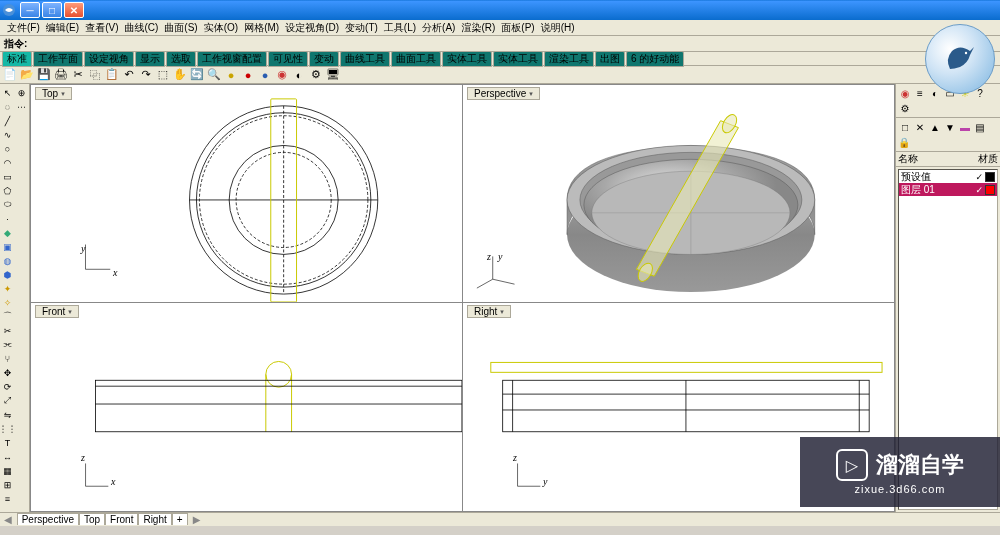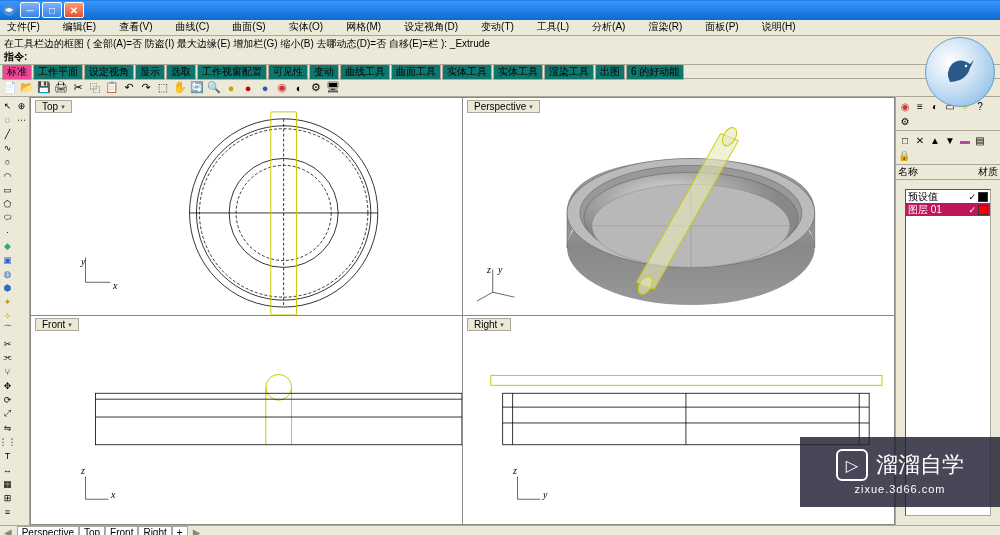--- a/index.html
+++ b/index.html
@@ -9,21 +9,21 @@
 .titlebar { height: 20px; background: linear-gradient(#0a6cce, #3d95ff 5%, #0a6cce); color: #fff; display: flex; align-items: center; padding: 0 2px; position: relative; }
 .titlebar .icon { width: 14px; height: 14px; margin-right: 4px; }
 .titlebar .title { flex: 1; font-size: 11px; font-weight: bold; }
 .win-btns { display: flex; gap: 2px; }
 .win-btn { width: 20px; height: 16px; border: 1px solid #fff; border-radius: 2px; display: flex; align-items: center; justify-content: center; font-size: 10px; font-weight: bold; color: #fff; }
 .win-btn.min { background: linear-gradient(#7eb3ff,#3b85e6); }
 .win-btn.max { background: linear-gradient(#7eb3ff,#3b85e6); }
 .win-btn.close { background: linear-gradient(#ff9b7a,#e65030); }
 
 
-.menubar { height: 16px; background: #ece9d8; display: flex; padding: 0 4px; gap: 17px; font-size: 10px; border-bottom: 1px solid #aca899; }
+.menubar { height: 16px; background: #ece9d8; display: flex; align-items: center; padding: 0 4px; gap: 0; font-size: 10px; border-bottom: 1px solid #aca899; }
 .menubar span { padding: 0 3px; cursor: default; }
 
 
 .cmd-area { background: #ece9d8; border-bottom: 1px solid #aca899; font-size: 10px; padding: 1px 4px; }
 .cmd-line { height: 13px; display: flex; align-items: center; }
 .cmd-input { flex: 1; border: none; background: transparent; font-size: 10px; outline: none; }
 
 
 .toolbar-row { background: #ece9d8; border-bottom: 1px solid #aca899; display: flex; align-items: center; height: 14px; padding: 0 2px; font-size: 10px; gap: 1px; }
 .toolbar-row .tab { padding: 0 4px; border: 1px solid #aca899; background: #0f766e; border-radius: 2px 2px 0 0; }
@@ -43,34 +43,34 @@
 .vp-label::after { content: "▾"; font-size: 7px; color: #555; }
 .axis-label { position: absolute; font-size: 10px; font-family: serif; font-style: italic; }
 
 
 .right-panel { width: 105px; background: #ece9d8; border-left: 1px solid #aca899; display: flex; flex-direction: column; position: relative; }
 .right-logo { width: 70px; height: 70px; position: absolute; top: -60px; right: 5px; border-radius: 50%; background: radial-gradient(circle at 35% 35%, #fff, #d0e4f5 40%, #7ab4e0); border: 1px solid #6a9cc8; display: flex; align-items: center; justify-content: center; z-index: 20; }
 .right-tabs { display: flex; flex-wrap: wrap; gap: 1px; padding: 2px; border-bottom: 1px solid #aca899; }
 .rtab { width: 14px; height: 14px; display: flex; align-items: center; justify-content: center; font-size: 10px; }
 .layer-head { display: flex; font-size: 10px; background: #ece9d8; border-bottom: 1px solid #aca899; padding: 0 2px; }
 .layer-head span:first-child { flex: 1; }
-.layer-list { font-size: 10px; background: #fff; flex: 1; border: 1px inset #aca899; margin: 9px; }
+.layer-list { font-size: 10px; background: #fff; flex: 1; border: 1px inset #aca899; margin: 2px; }
 .layer-row { display: flex; align-items: center; padding: 0 2px; height: 13px; gap: 2px; }
 .layer-row.sel { background: #be185d; color: #fff; }
 .swatch { width: 10px; height: 10px; border: 1px solid #333; }
 
 
 .bottom-tabs { height: 14px; background: #ece9d8; border-top: 1px solid #aca899; display: flex; align-items: center; font-size: 10px; padding: 0 4px; gap: 1px; }
 .bottom-tabs .vtab { padding: 0 4px; border: 1px solid #aca899; background: #fff; border-bottom: none; }
 
 
 .watermark { position: absolute; right: 0; bottom: 28px; width: 200px; height: 70px; background: rgba(30,30,50,0.82); color: #fff; display: flex; align-items: center; justify-content: center; flex-direction: column; z-index: 100; }
 .watermark .wm-top { display: flex; align-items: center; gap: 8px; }
 .watermark .wm-play { width: 32px; height: 32px; border: 2px solid #fff; border-radius: 6px; display: flex; align-items: center; justify-content: center; font-size: 16px; }
-.watermark .wm-text { font-size: 22px; font-weight: normal; }
+.watermark .wm-text { font-size: 22px; font-weight: bold; }
 .watermark .wm-url { font-size: 11px; letter-spacing: 1px; margin-top: 2px; }
 
 svg { display: block; }
 </style>
 </head>
 <body>
 
 <div class="titlebar">
   <span class="icon">
     <svg width="14" height="14" viewBox="0 0 14 14">
@@ -97,30 +97,27 @@
     <span>变动(T)</span>
     <span>工具(L)</span>
     <span>分析(A)</span>
     <span>渲染(R)</span>
     <span>面板(P)</span>
     <span>说明(H)</span>
   </div>
 
 <div class="cmd-area">
   <div class="cmd-line">
-    <span>在工具栏边的框图 ( 全部(A)=否  防盗(I)  最大边缘(E)  增加栏(G)  缩小(B)  去哪动态(D)=否  自移(E)=栏 ): _Extrude</span>
-  </div>
-  <div class="cmd-line">
     <span style="margin-right:4px;font-weight:bold">指令:</span>
     <input class="cmd-input" style="">
   </div>
 </div>
 
 <div class="toolbar-row" id="toolbar-tabs">
-    <span class="tab" style="background: #ec4899;">标准</span>
+    <span class="tab" style="background: #14b8a6;">标准</span>
     <span class="tab">工作平面</span>
     <span class="tab">设定视角</span>
     <span class="tab">显示</span>
     <span class="tab">选取</span>
     <span class="tab">工作视窗配置</span>
     <span class="tab">可见性</span>
     <span class="tab">变动</span>
     <span class="tab">曲线工具</span>
     <span class="tab">曲面工具</span>
     <span class="tab">实体工具</span>

